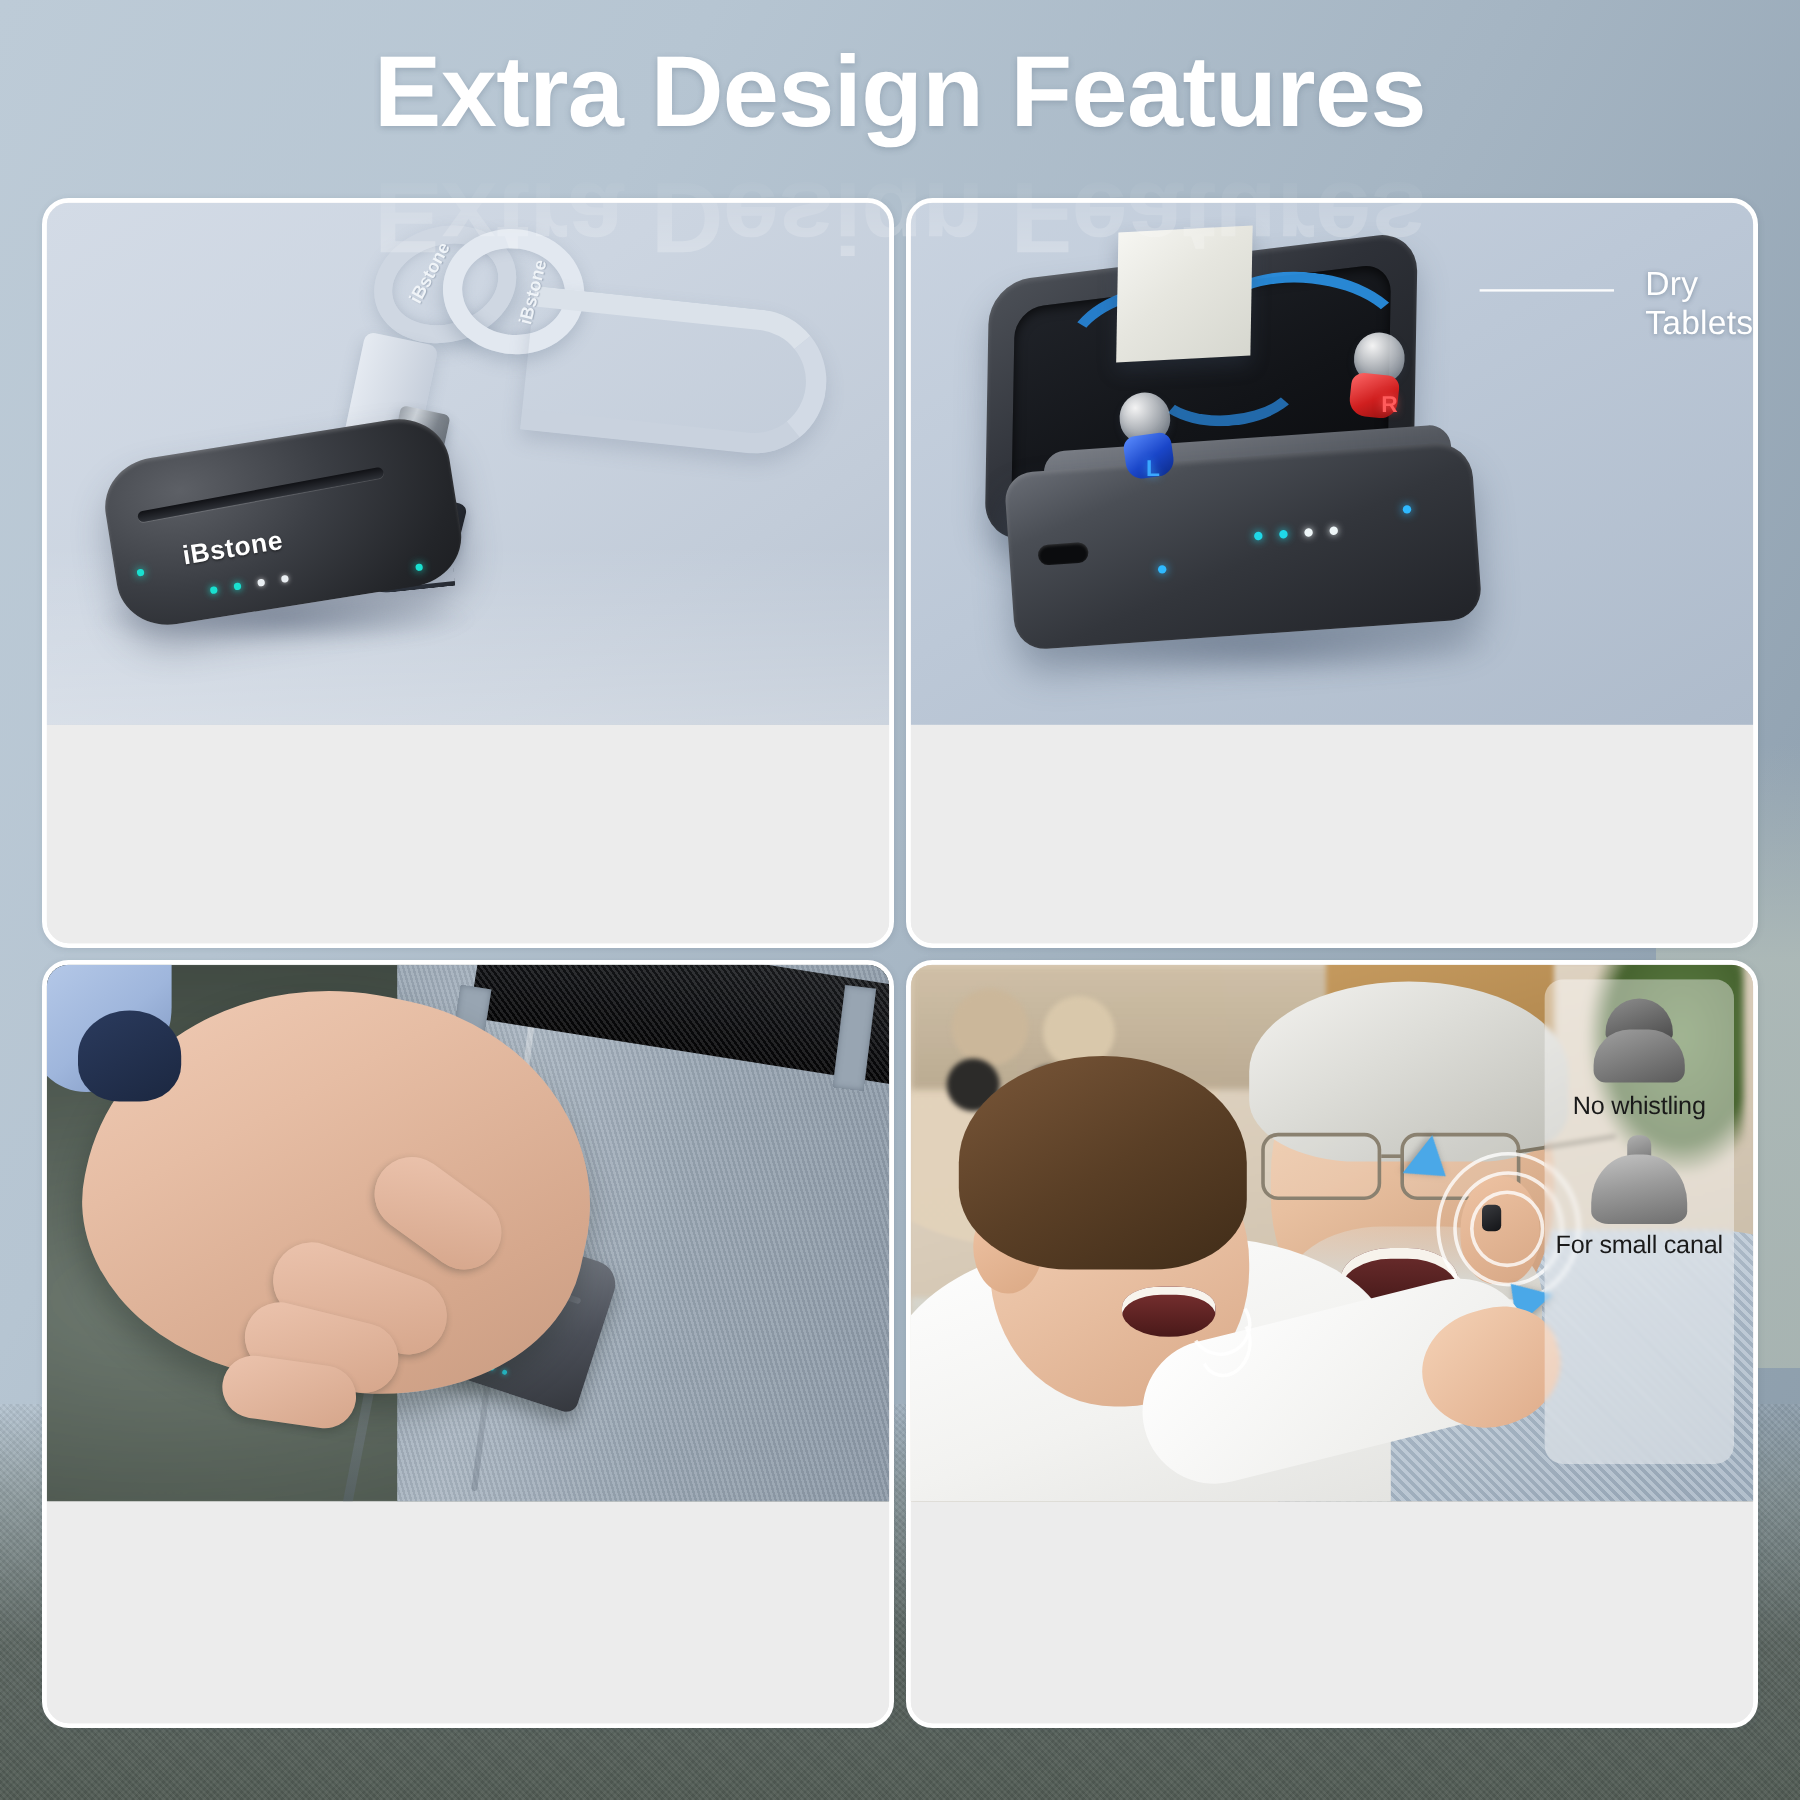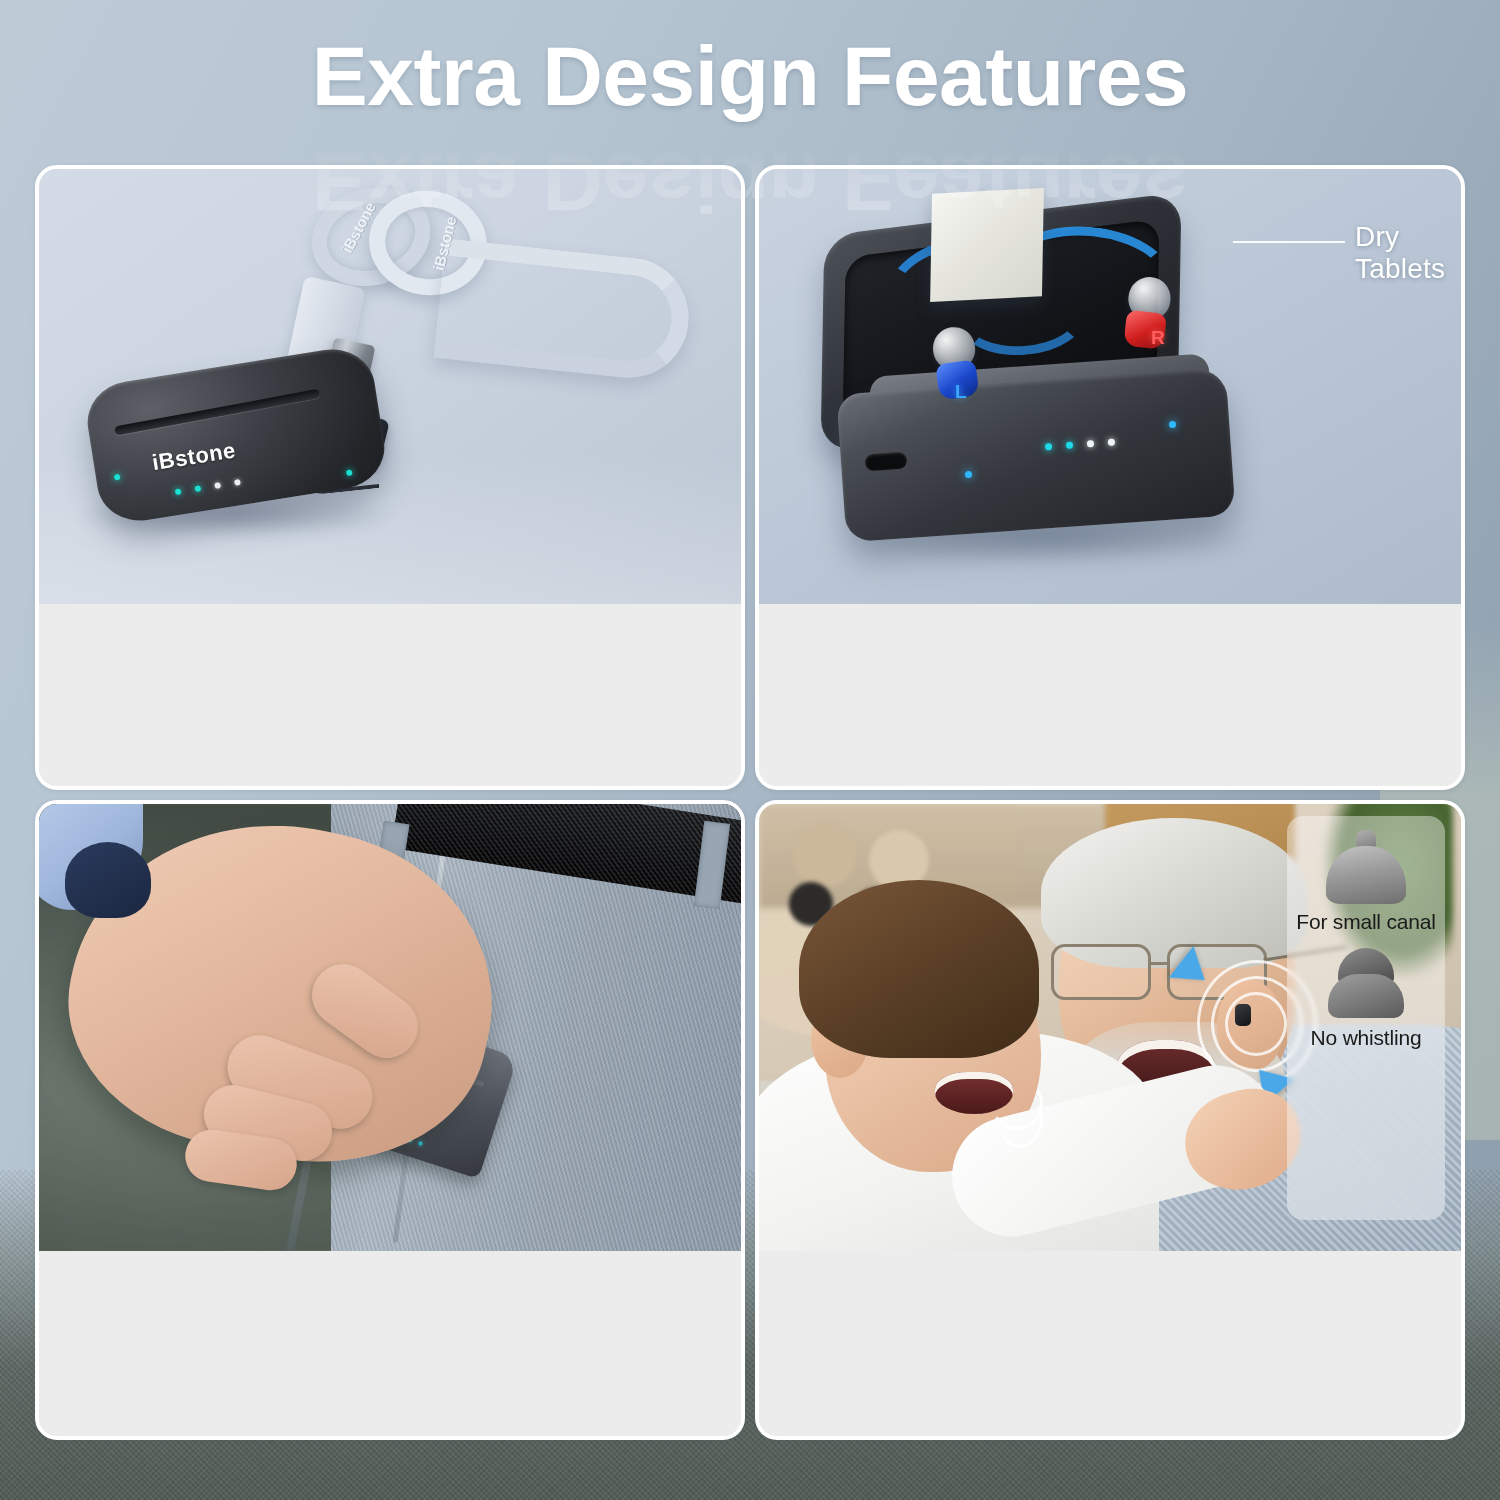--- a/index.html
+++ b/index.html
@@ -225,21 +225,21 @@
     background:#2fb9ff; box-shadow:0 0 8px #2fb9ff;}
   .led-b2{ position:absolute; left:410px; top:252px; width:7px;height:7px;border-radius:50%;
     background:#2fb9ff; box-shadow:0 0 8px #2fb9ff;}
   .base-shadow{
     position:absolute; left:92px; top:342px; width:400px; height:56px; border-radius:50%;
     background: radial-gradient(ellipse at center, rgba(86,100,124,.38), rgba(86,100,124,0) 70%);
     filter: blur(6px);
   }
   .leader{ position:absolute; left:474px; top:72px; width:112px; height:2px; background:rgba(255,255,255,.92);}
   .dry-label{
-    position:absolute; left:596px; top:52px; color:#ffffff; font-size:28px; letter-spacing:.2px;
+    position:absolute; left:612px; top:52px; color:#ffffff; font-size:28px; letter-spacing:.2px;
     text-shadow: 0 1px 4px rgba(60,80,100,.45);
   }
 
   
   .ph-c{ background: linear-gradient(120deg,#4c5750 0%, #5c665d 35%, #6c756b 60%, #59635b 100%); }
   .c-blurbg{ position:absolute; inset:0;
     background: radial-gradient(ellipse at 14% 62%, rgba(120,132,122,.75) 0%, rgba(70,80,72,.9) 58%, rgba(52,60,54,1) 100%);
     filter: blur(1px);}
   .trouser{
     position:absolute; left:292px; top:-10px; width:430px; height:470px;
@@ -613,33 +613,33 @@
         <div class="boy-mouth"></div>
         <div class="boy-ear"></div>
         <div class="boy-hair-fix"></div>
         <div class="boy-arm"></div>
         <div class="boy-hand"></div>
         <div class="sound-wave sw1"></div>
         <div class="sound-wave sw2"></div>
 
         <div class="dome-panel">
           <div class="dome-item">
+            <div class="d-tulip">
+              <div class="top"></div>
+              <div class="bot"></div>
+            </div>
+            <div class="dome-label">No whistling</div>
+          </div>
+          <div class="dome-item">
             <div class="d-open">
               <div class="stem"></div>
               <div class="bell"></div>
             </div>
             <div class="dome-label">For small canal</div>
           </div>
-          <div class="dome-item">
-            <div class="d-tulip">
-              <div class="top"></div>
-              <div class="bot"></div>
-            </div>
-            <div class="dome-label">No whistling</div>
-          </div>
         </div>
       </div>
       <div class="caption">
         
         
       </div>
     </div>
 
   </div>
 </div>

